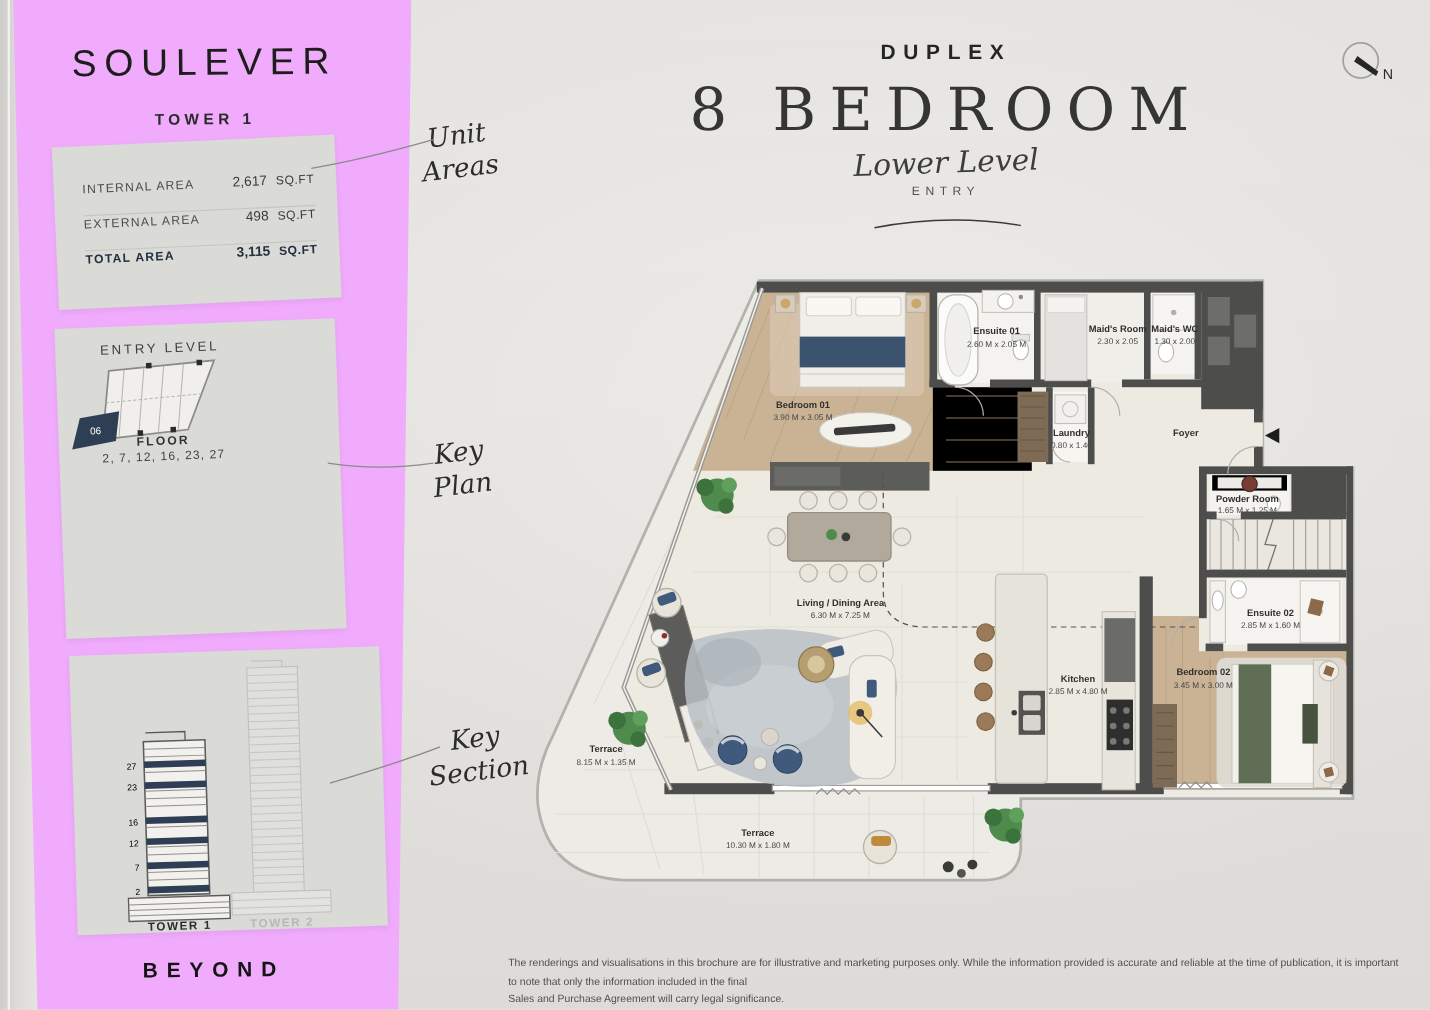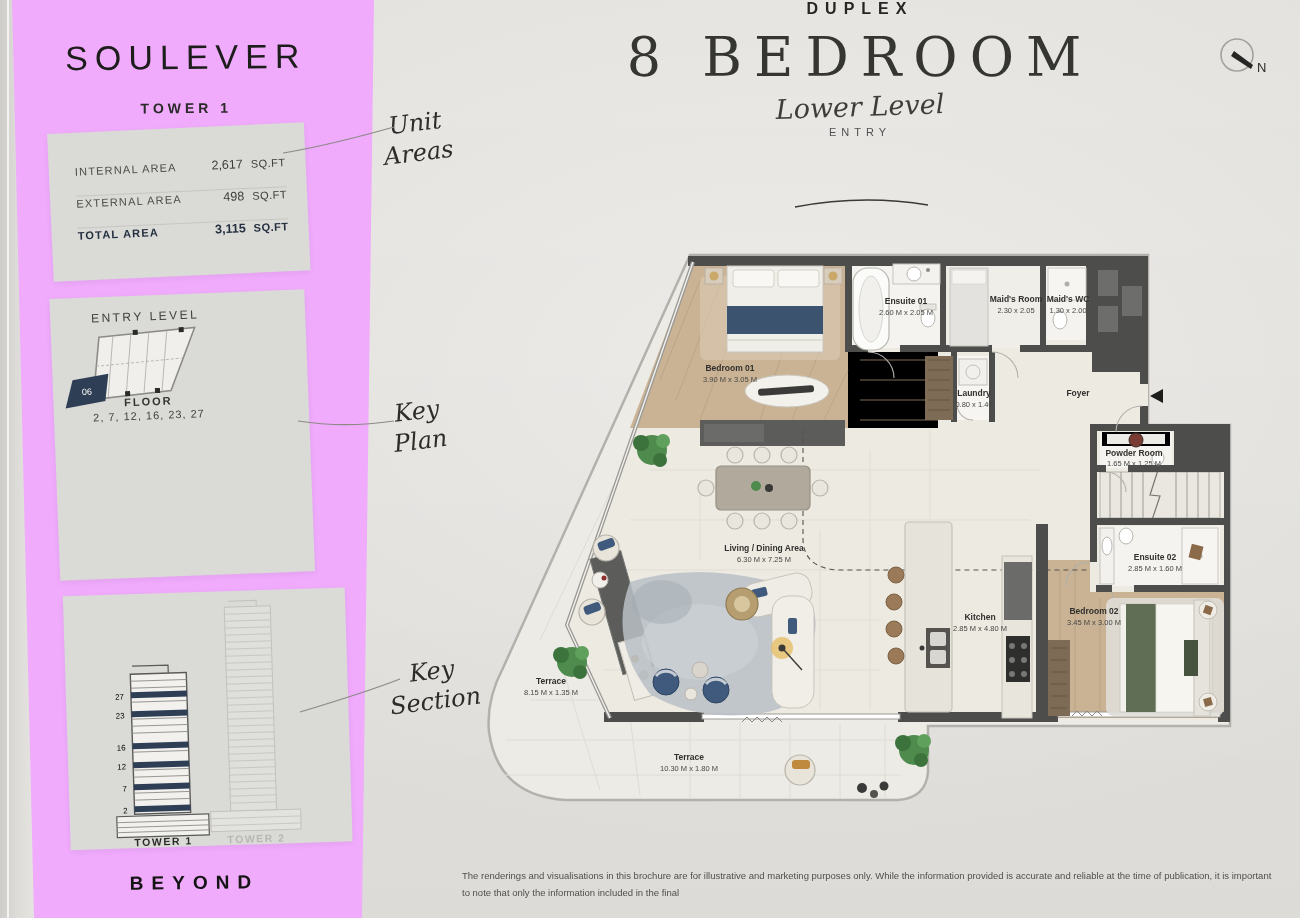--- a/index.html
+++ b/index.html
@@ -58,21 +58,21 @@
 
   
   .script-note{position:absolute;font-family:"DejaVu Serif", serif;font-style:italic;
     color:#2c2c2a;font-size:24px;line-height:1.25;transform:rotate(-7deg);text-align:center;}
   .note-unit{left:382px;top:108px;}
   .note-keyplan{left:392px;top:396px;}
   .note-keysection{left:388px;top:656px;}
 
   
   .hdr{position:absolute;left:620px;top:0;width:480px;text-align:center;}
-  .hdr-type{font-size:16px;font-weight:700;letter-spacing:7px;color:#252523;}
+  .hdr-type{margin-top:38px;font-size:19px;font-weight:700;letter-spacing:7px;color:#252523;}
   .hdr-title{margin-top:8px;font-family:"DejaVu Serif",serif;font-size:54px;font-weight:400;
     letter-spacing:12px;color:#35353:;color:#353531;white-space:nowrap;}
   .hdr-script{margin-top:2px;font-family:"DejaVu Serif",serif;font-style:italic;
     font-size:27px;color:#3d3d39;transform:rotate(-2deg);}
   .hdr-entry{margin-top:4px;font-size:11px;letter-spacing:5px;color:#515150;}
 
   .disclaimer{position:absolute;left:462px;top:868px;width:812px;
     font-size:9.5px;line-height:1.75;color:#4f4f4d;}
 
   svg text{font-family:"Liberation Sans",sans-serif;}
@@ -196,20 +196,21 @@
 
 <div class="hdr">
   <div class="hdr-type">DUPLEX</div>
   <div class="hdr-title">8 BEDROOM</div>
   <div class="hdr-script">Lower Level</div>
   <div class="hdr-entry">ENTRY</div>
 </div>
 
 <div class="disclaimer">
   <div>The renderings and visualisations in this brochure are for illustrative and marketing purposes only. While the information provided is accurate and reliable at the time of publication, it is important to note that only the information included in the final</div>
+  <div>Sales and Purchase Agreement will carry legal significance.</div>
 </div>
 
 <svg class="decor" width="1300" height="918" viewBox="0 0 1300 918">
 
   <g stroke="#8c8a87" stroke-width="1.2" fill="none">
     <path d="M283,153 C320,147 355,138 394,127"></path>
     <path d="M298,421 C330,426 360,426 394,421"></path>
     <path d="M300,712 C340,700 372,690 400,679"></path>
   </g>
 

